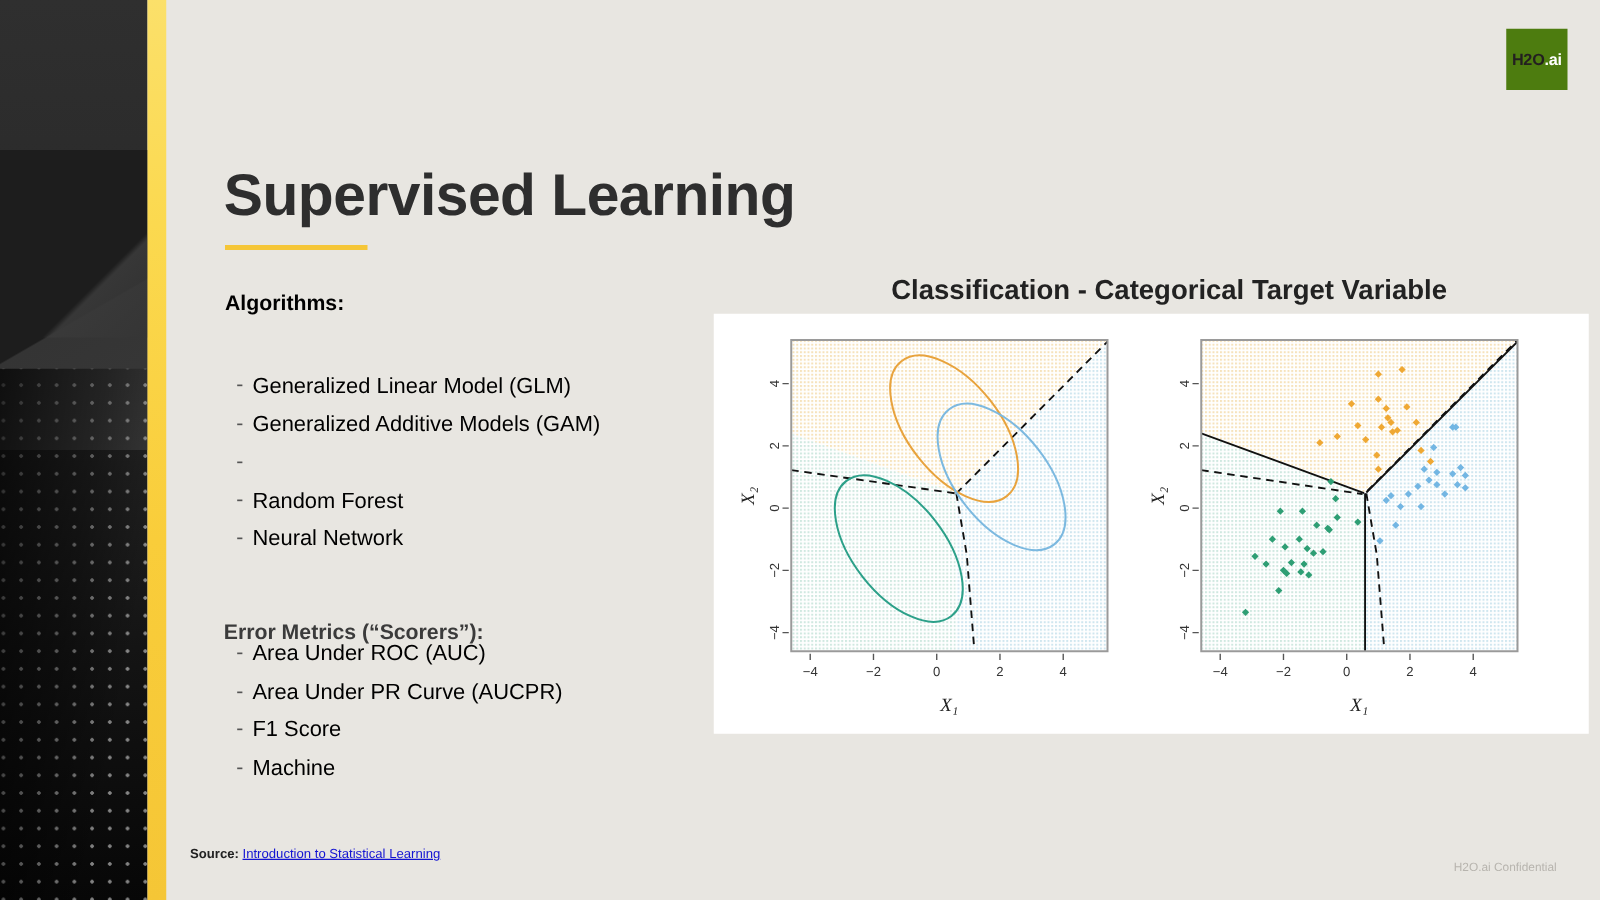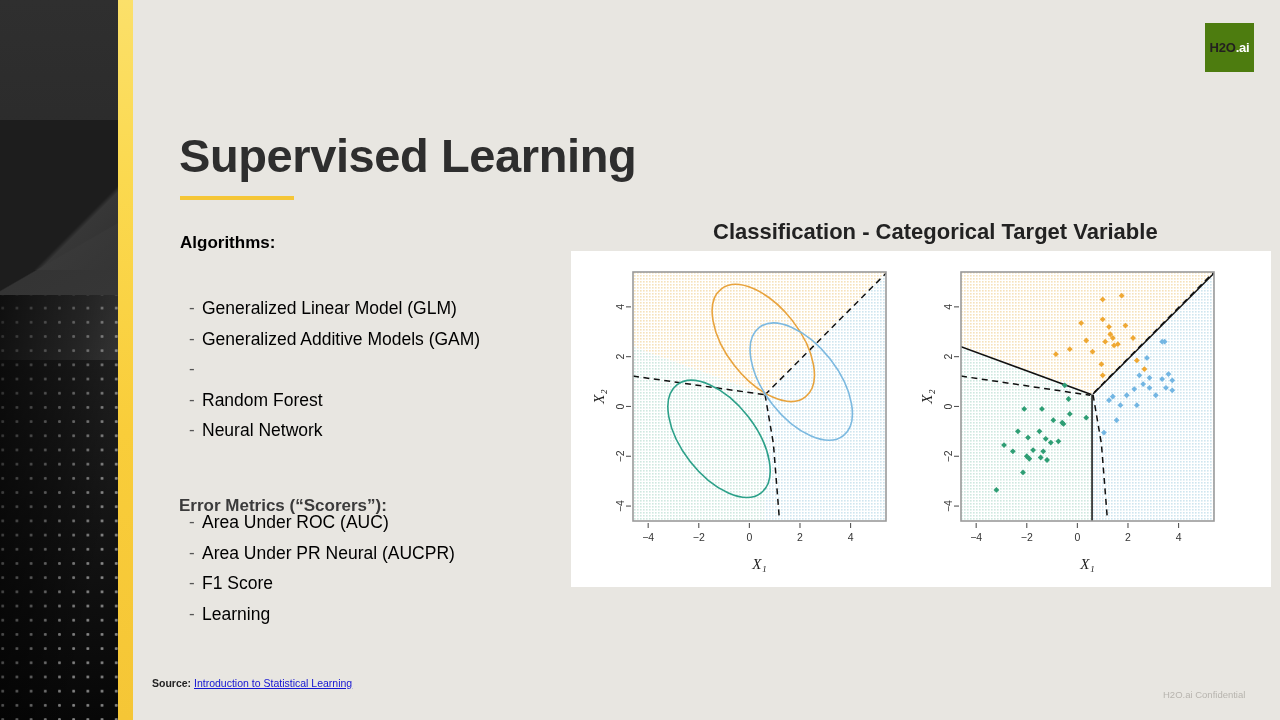--- a/index.html
+++ b/index.html
@@ -130,29 +130,29 @@
 </div>
 
 <div id="metrics-heading">Error Metrics (“Scorers”):</div>
 <div id="metrics-list">
   <div class="bullet-row">
     <span class="bullet-dash">-</span>
     <span class="bullet-text">Area Under ROC (AUC)</span>
   </div>
   <div class="bullet-row">
     <span class="bullet-dash">-</span>
-    <span class="bullet-text">Area Under PR Neural (AUCPR)</span>
+    <span class="bullet-text">Area Under PR Curve (AUCPR)</span>
   </div>
   <div class="bullet-row">
     <span class="bullet-dash">-</span>
     <span class="bullet-text">F1 Score</span>
   </div>
   <div class="bullet-row">
     <span class="bullet-dash">-</span>
-    <span class="bullet-text">Learning</span>
+    <span class="bullet-text">Machine</span>
   </div>
 </div>
 
 <div id="source">
   <span>Source:</span>
   <a href="#">Introduction to Statistical Learning</a>
 </div>
 <div id="confidential">H2O.ai Confidential</div>
 
 <div id="chart-title">Classification - Categorical Target Variable</div>

